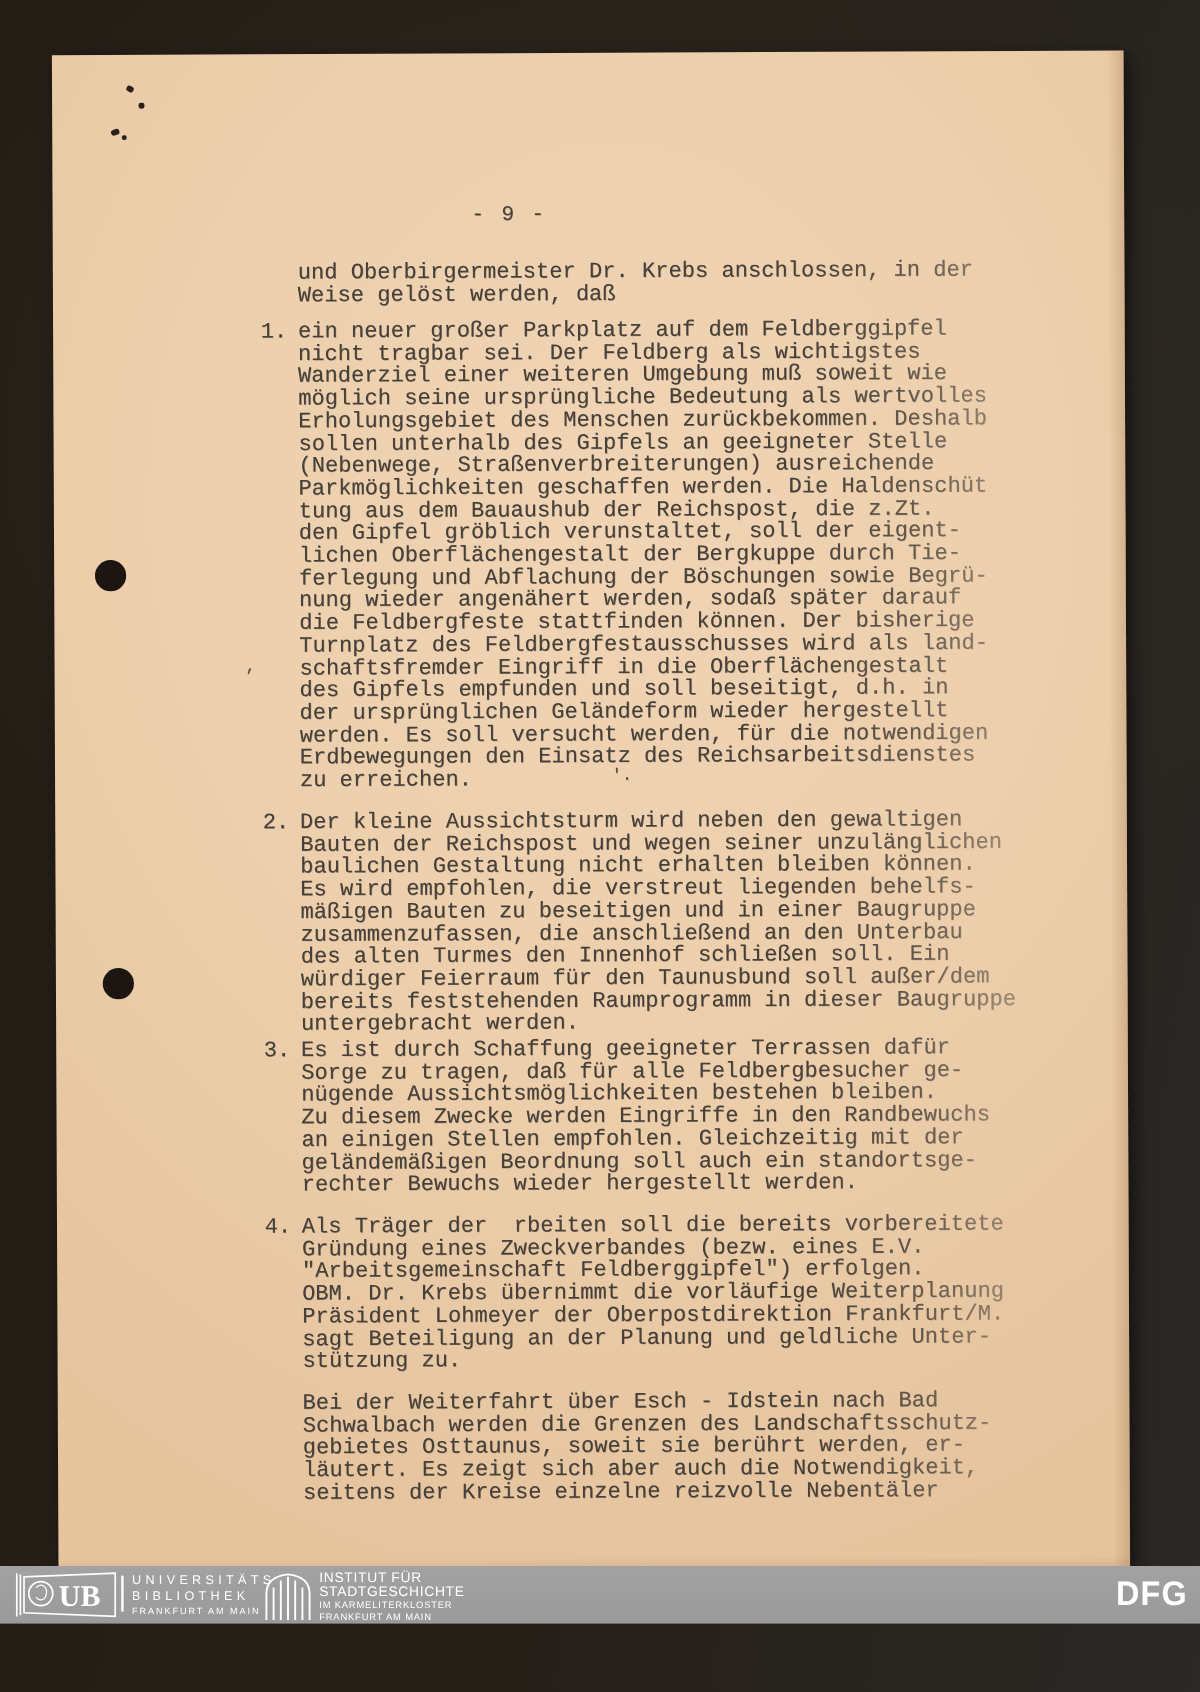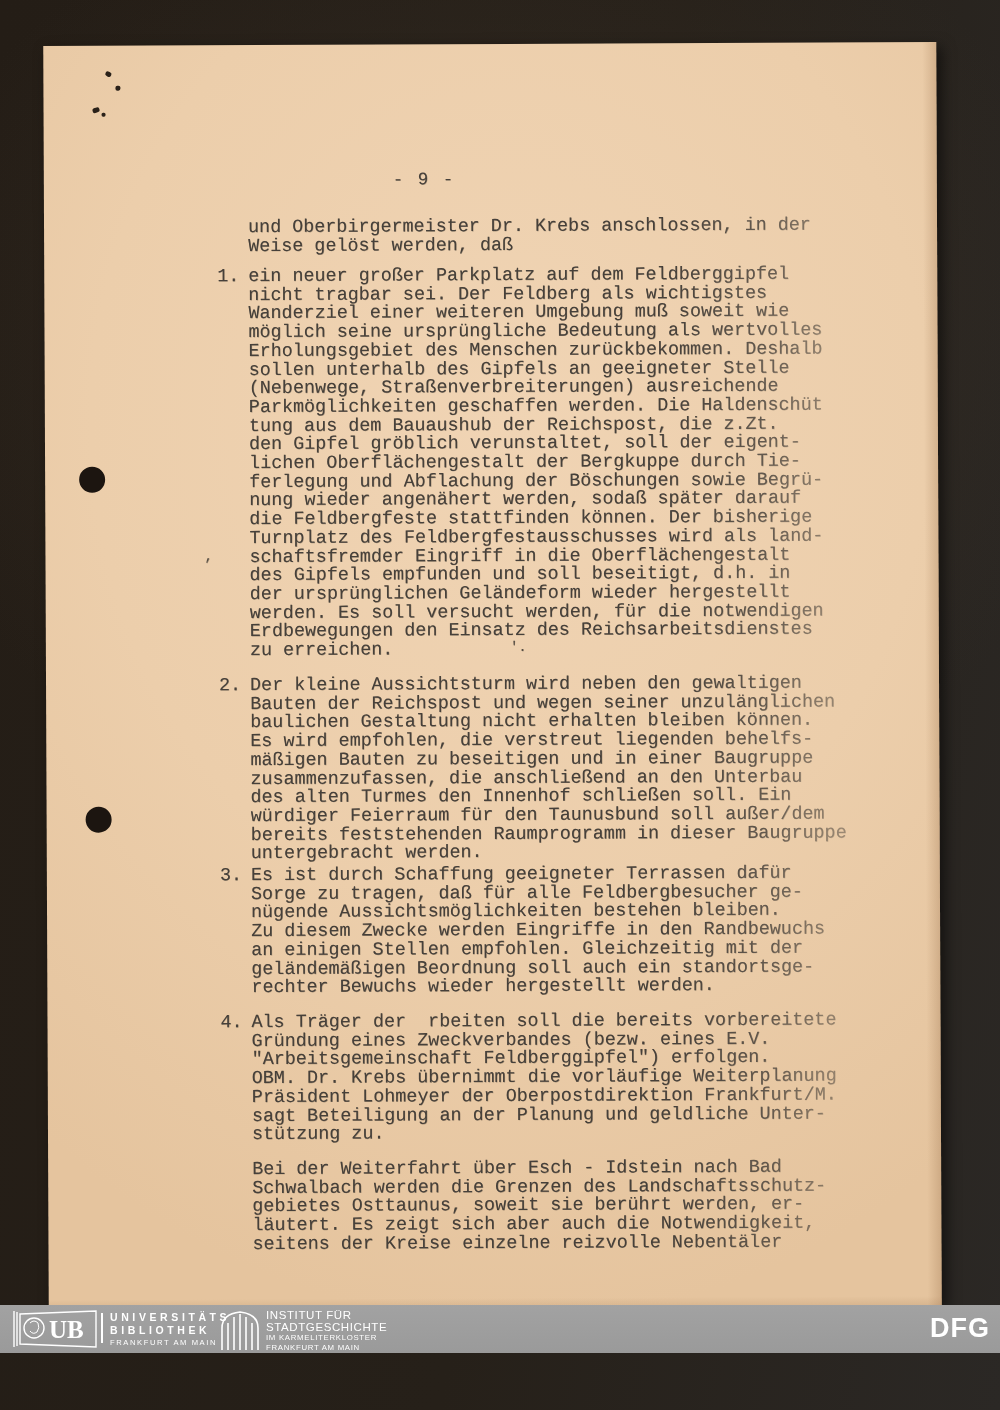--- a/index.html
+++ b/index.html
@@ -37,21 +37,21 @@
   .marker{position:absolute;left:-31px;top:0;}
   .stray{position:absolute;font-size:14px;color:#564e44;}
   
   #footer{
     position:absolute;left:0;top:1305px;width:1000px;height:48px;
     background:linear-gradient(to bottom,#a2a2a2,#9a9a9a);color:#fff;
   }
   #ublogo{position:absolute;left:12px;top:4px;}
   #ubdivider{position:absolute;left:101px;top:8px;width:2px;height:30px;background:#fff;}
   #ubtext{position:absolute;left:110px;top:6px;line-height:12.5px;}
-  .ub1{font-size:10.5px;letter-spacing:3.6px;font-weight:bold;}
+  .ub1{font-size:10.5px;letter-spacing:3.6px;font-weight:normal;}
   .ub3{font-size:7.6px;letter-spacing:1.6px;margin-top:1px;}
   #archicon{position:absolute;left:218px;top:3px;}
   #insttext{position:absolute;left:266px;top:4px;}
   .inst-big{font-size:11.5px;font-weight:normal;letter-spacing:.6px;line-height:12px;}
   .inst-sm{font-size:7.8px;letter-spacing:.7px;line-height:8.6px;margin-top:1px;}
   #libname{position:absolute;left:464px;top:13px;font-size:17px;color:#f4f4f4;}
   #dfg{position:absolute;left:930px;top:8px;font-size:27px;font-weight:bold;
        letter-spacing:1px;transform:scaleY(1.05);}
 </style>
 </head>

